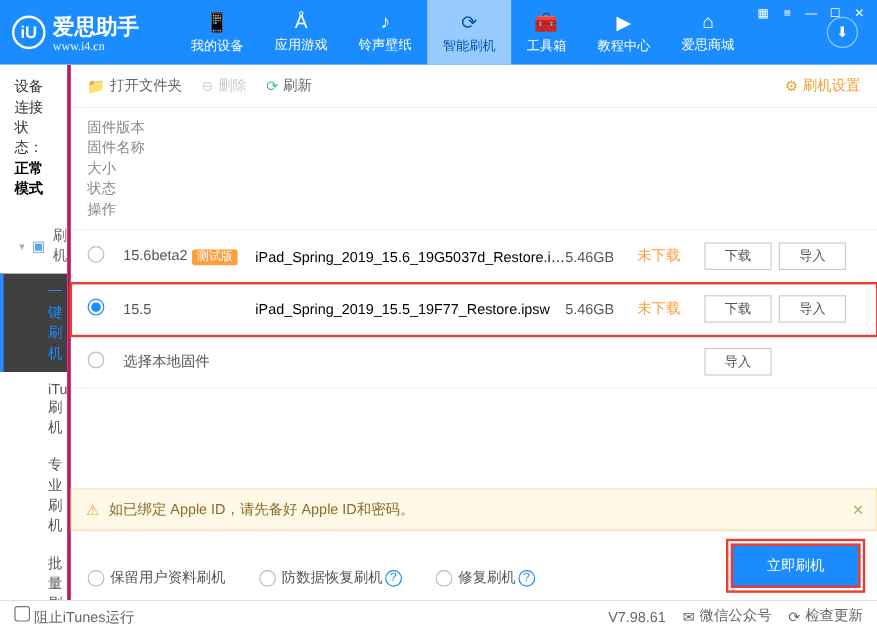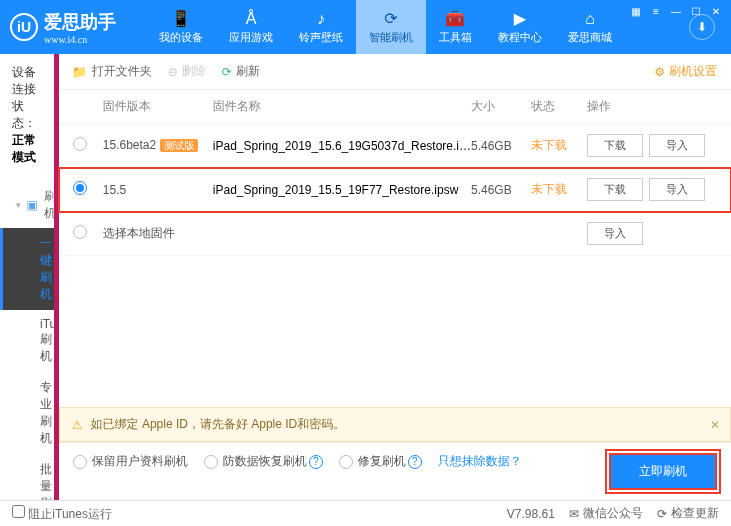--- a/index.html
+++ b/index.html
@@ -11,54 +11,54 @@
 .brand-url{font-size:10px;opacity:.9;font-family:Liberation Serif, serif;}
 .navtabs{display:flex;flex:1;margin-left:30px;align-items:center;height:100%;}
 .navtab{display:flex;flex-direction:column;align-items:center;padding:0 13px;height:100%;justify-content:center;cursor:pointer;position:relative;}
 .navtab.active{background:#98cbff;color:#0a5aa8;}
 .navtab-icon{font-size:16px;margin-bottom:2px;}
 .navtab-label{font-size:11px;}
 .winctrl{display:flex;gap:2px;position:absolute;top:4px;right:6px;}
 .winctrl span{width:18px;height:14px;display:flex;align-items:center;justify-content:center;color:#fff;font-size:10px;cursor:pointer;}
 .circle-back{width:26px;height:26px;border:1px solid #8ec8ff;border-radius:50%;display:flex;align-items:center;justify-content:center;margin-left:auto;margin-right:6px;}
 .body{display:flex;height:calc(100% - 54px - 26px);background:#fff;}
-.sidebar{width:154px;background:#fff;border-right:5px solid #be185d;display:flex;flex-direction:column;overflow:hidden;}
+.sidebar{width:154px;background:#fff;border-right:3px solid #be185d;display:flex;flex-direction:column;overflow:hidden;}
 .status-row{padding:10px 12px;font-size:12px;color:#333;}
 .status-row b{color:#000;}
 .sgroup{padding:6px 0;}
 .sghdr{display:flex;align-items:center;padding:6px 16px;color:#666;cursor:pointer;}
 .sghdr .chev{margin-right:6px;color:#aaa;font-size:9px;}
 .sghdr .micon{margin-right:6px;color:#5aa3ef;}
 .sitem{padding:7px 10px 7px 40px;color:#555;cursor:pointer;}
 .sitem.active{background:#404040;border-left:3px solid #2e8bff;color:#1a8cff;padding-left:37px;}
 .main{flex:1;display:flex;flex-direction:column;}
 .toolbar{height:36px;display:flex;align-items:center;padding:0 14px;gap:18px;border-bottom:1px solid #eee;}
 .toolbar .tleft{color:#666;display:flex;align-items:center;gap:16px;}
 .toolbar .tleft .tbn{display:flex;align-items:center;gap:4px;cursor:pointer;}
 .toolbar .tright{margin-left:auto;color:#f0a030;display:flex;align-items:center;gap:4px;cursor:pointer;}
-.thead{display:flex;padding:8px 14px;color:#888;border-bottom:1px solid #f2f2f2;font-size:12px;}
+.thead{display:flex;padding:8px 14px;color:#888;border-bottom:1px solid #f2f2f2;font-size:12px;flex-direction:column;}
 .c-radio{width:30px;}
 .c-ver{width:110px;}
 .c-name{flex:1;}
 .c-size{width:60px;text-align:left;}
 .c-stat{width:56px;}
 .c-ops{width:130px;text-align:left;}
 .row{display:flex;align-items:center;padding:10px 14px;border-bottom:1px solid #f6f6f6;color:#555;}
 .row.selected{outline:2px solid #ef3b2d;outline-offset:-1px;position:relative;}
 .row .radio{width:14px;height:14px;border:1px solid #bbb;border-radius:50%;display:inline-block;position:relative;}
 .row .radio.on{border-color:#1a8cff;}
 .row .radio.on::after{content:"";position:absolute;inset:2px;border-radius:50%;background:#1a8cff;}
 .ver-badge{background:#ff9c3b;color:#fff;font-size:10px;padding:1px 4px;border-radius:2px;margin-left:4px;}
 .name{color:#000000;overflow:hidden;text-overflow:ellipsis;white-space:nowrap;}
 .stat{color:#ff9c3b;}
 .btn{border:1px solid #ccc;background:#fff;padding:3px 16px;cursor:pointer;font-size:11px;color:#555;}
 .btn+.btn{margin-left:6px;}
 .info-bar{background:#fff8e6;border:1px solid #f2e2b6;display:flex;align-items:center;padding:8px 12px;color:#8a6d2b;position:relative;margin:0;}
 .info-bar .close{position:absolute;right:10px;color:#bba866;cursor:pointer;}
-.modes{display:flex;align-items:flex-start;padding:10px 14px;gap:16px;border-top:1px solid #eee;}
+.modes{display:flex;align-items:flex-end;padding:10px 14px;gap:28px;border-top:1px solid #eee;}
 .modes .radio{width:14px;height:14px;border:1px solid #bbb;border-radius:50%;display:inline-block;margin-right:5px;vertical-align:-3px;position:relative;}
 .modes .radio.on{border-color:#1a8cff;}
 .modes .radio.on::after{content:"";position:absolute;inset:2px;border-radius:50%;background:#1a8cff;}
 .modes label{color:#555;cursor:pointer;display:flex;align-items:center;}
 .modes .help{color:#1a8cff;width:14px;height:14px;border:1px solid #1a8cff;border-radius:50%;display:inline-flex;align-items:center;justify-content:center;font-size:10px;margin-left:2px;}
 .modes .link{color:#1a8cff;cursor:pointer;}
 .bigbtn{background:#1a8cff;color:#fff;padding:8px 28px;cursor:pointer;margin-left:auto;border:2px solid #ef3b2d;outline:2px solid #ef3b2d;outline-offset:2px;}
 .mode-hl{border:2px solid #ef3b2d;padding:4px 12px;display:flex;align-items:center;}
 .footer{height:26px;background:#fff;border-top:1px solid #e0e0e0;display:flex;align-items:center;padding:0 12px;color:#666;font-size:11px;position:absolute;bottom:0;left:0;right:0;}
 .footer .fgrp{display:flex;align-items:center;gap:6px;margin-right:auto;}
@@ -206,21 +206,20 @@
       <label>
           <span class="radio"></span>
           <span>防数据恢复刷机</span>
           <span class="help">?</span>
         </label>
       <label>
           <span class="radio"></span>
           <span>修复刷机</span>
           <span class="help">?</span>
         </label>
-      <span class="link">只想抹除数据？</span>
       <span class="bigbtn">立即刷机</span>
     </div>
   </div>
 </div>
 
 <div class="footer">
   <div class="fgrp">
       <label><input type="checkbox" style=""> <span>阻止iTunes运行</span></label>
     </div>
   <div class="r">V7.98.61</div>

